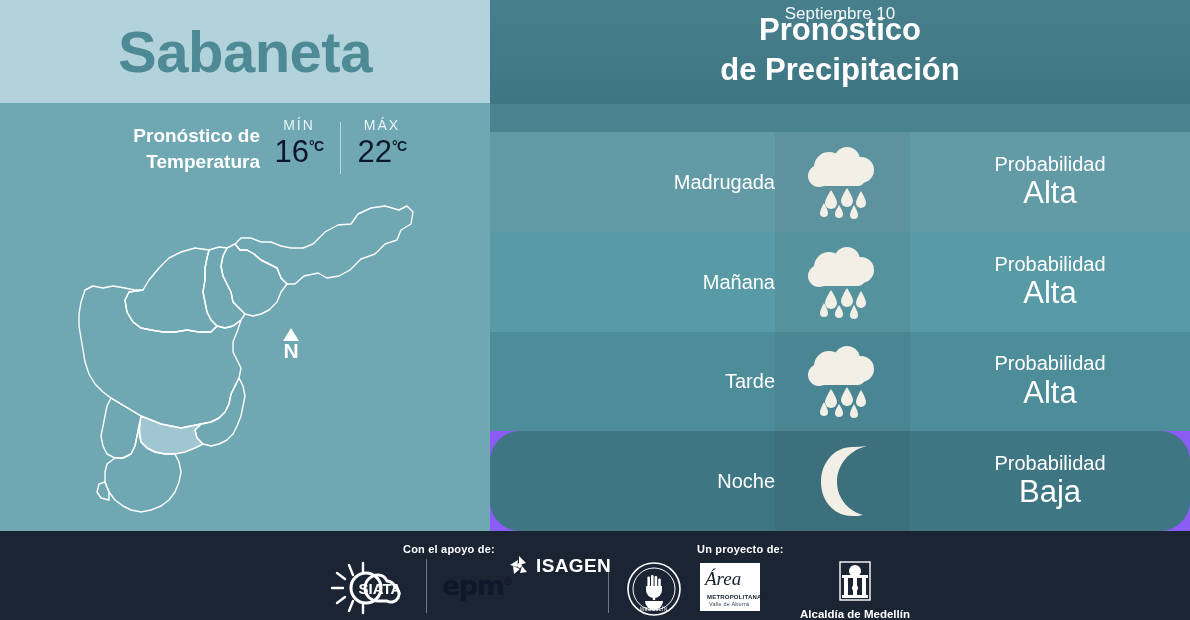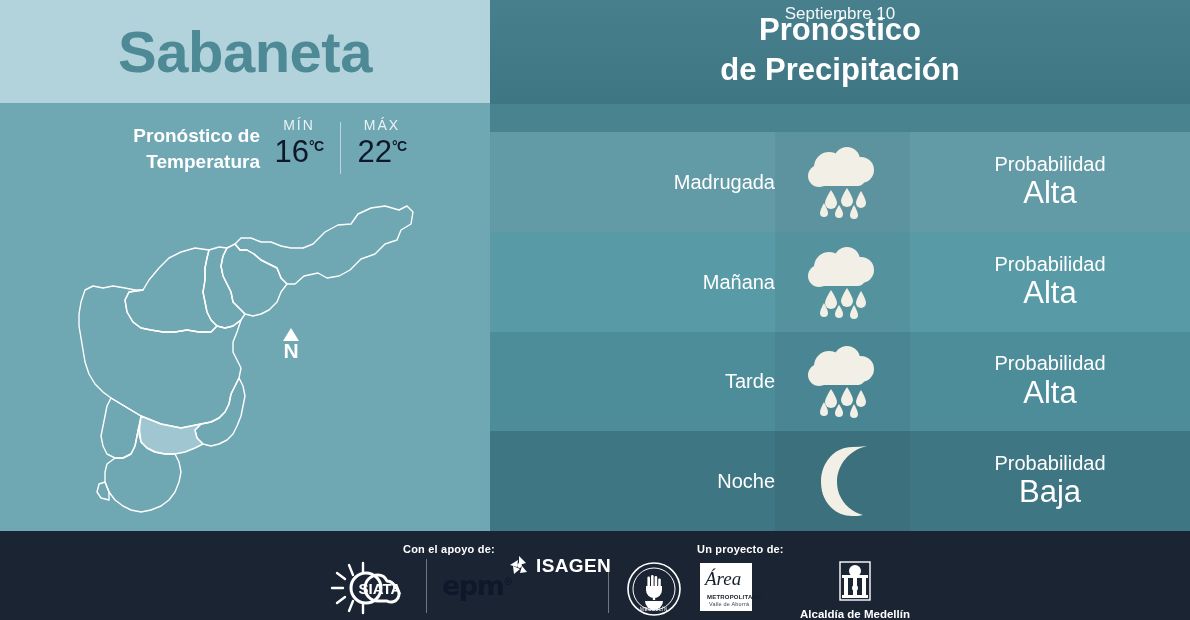--- a/index.html
+++ b/index.html
@@ -193,21 +193,21 @@
     position: relative;
     width: 700px;
     height: 99.75px;
     display: flex;
     align-items: center;
     box-sizing: border-box;
   }
   .frow.r0 { background: #629aa6; }
   .frow.r1 { background: #589aa5; }
   .frow.r2 { background: #4d8c99; }
-  .frow.r3 { background: #3f7683; }
+  .frow.r3 { background: #3f7683; border-radius: 30px; }
 
   .frow .cell-time {
     width: 285px;
     text-align: right;
     color: #ffffff;
     font-size: 20px;
     line-height: 1.1;
   }
   .frow .cell-icon {
     width: 135px;
@@ -282,21 +282,21 @@
   .epm-text sup { font-size: 10px; vertical-align: super; letter-spacing: 0; }
   .isagen-text {
     font-size: 19px;
     font-weight: bold;
     color: #ffffff;
     letter-spacing: 0.4px;
     line-height: 1;
   }
   .isagen-row { display: flex; align-items: center; gap: 4px; }
   .area-box {
-    width: 52px; height: 48px;
+    width: 60px; height: 48px;
     background: #ffffff;
     position: relative;
   }
   .area-script {
     position: absolute;
     left: 5px; top: 6px;
     font-family: "Liberation Serif", serif;
     font-style: italic;
     font-size: 19px;
     color: #14202c;

